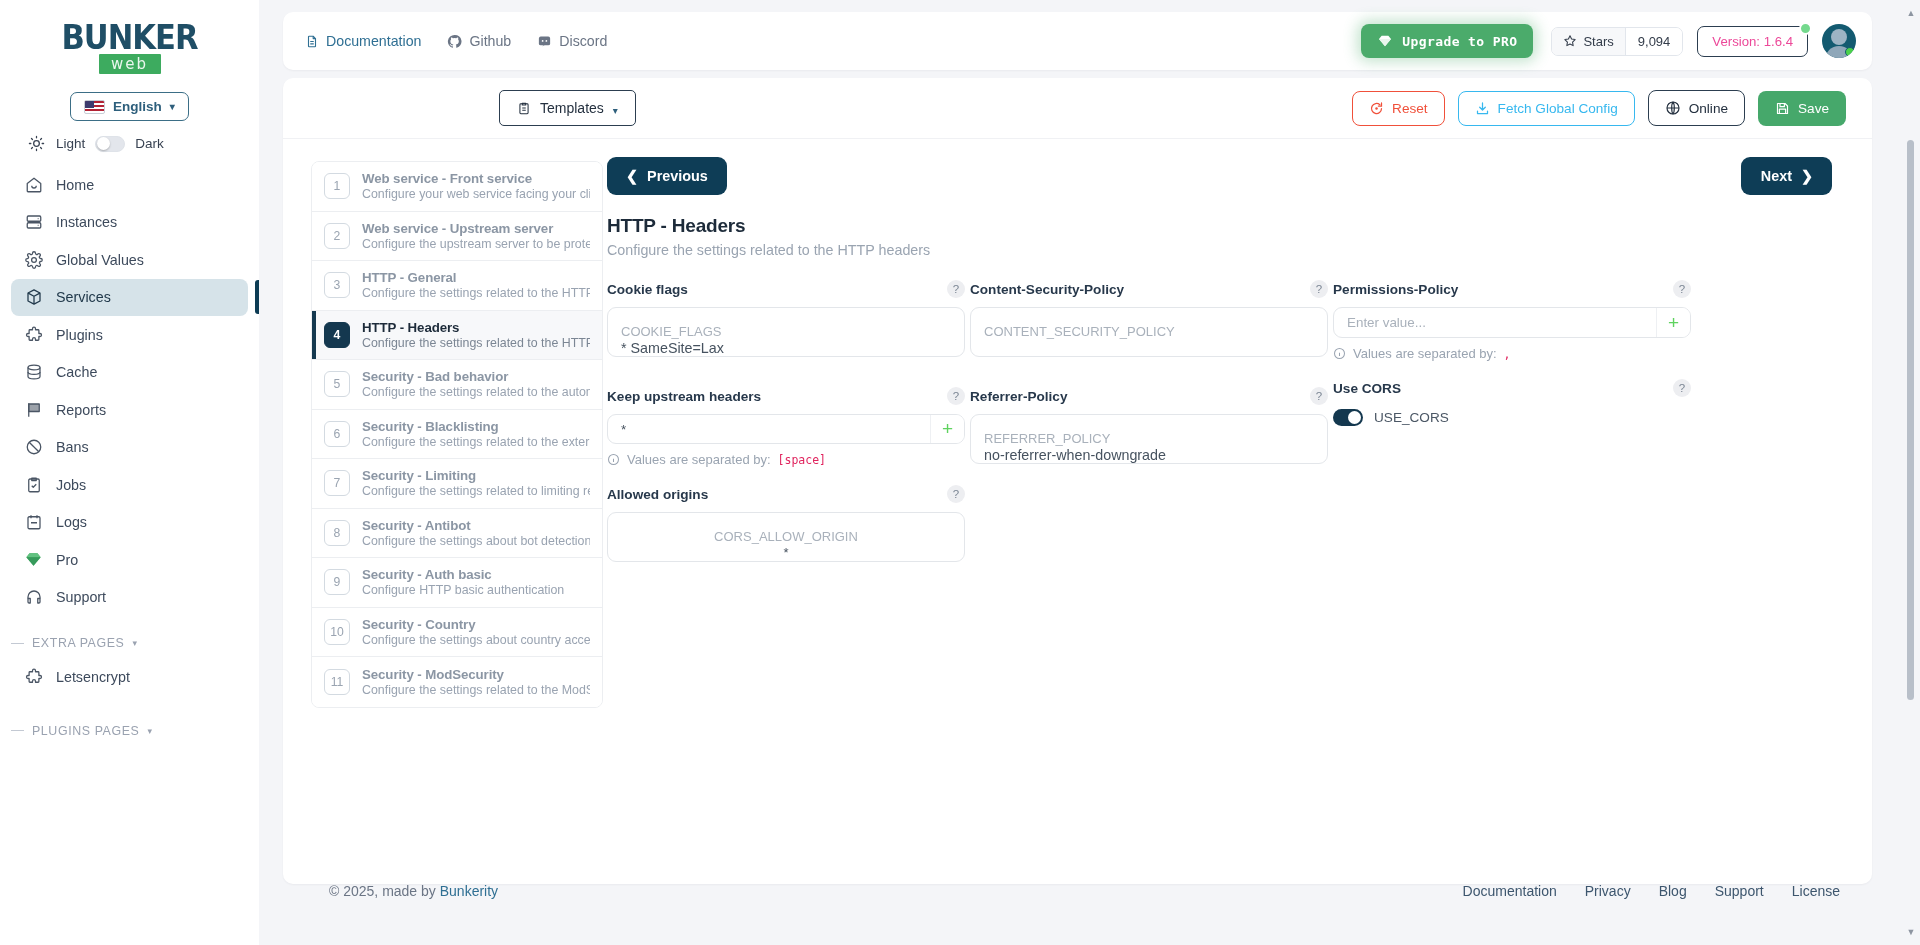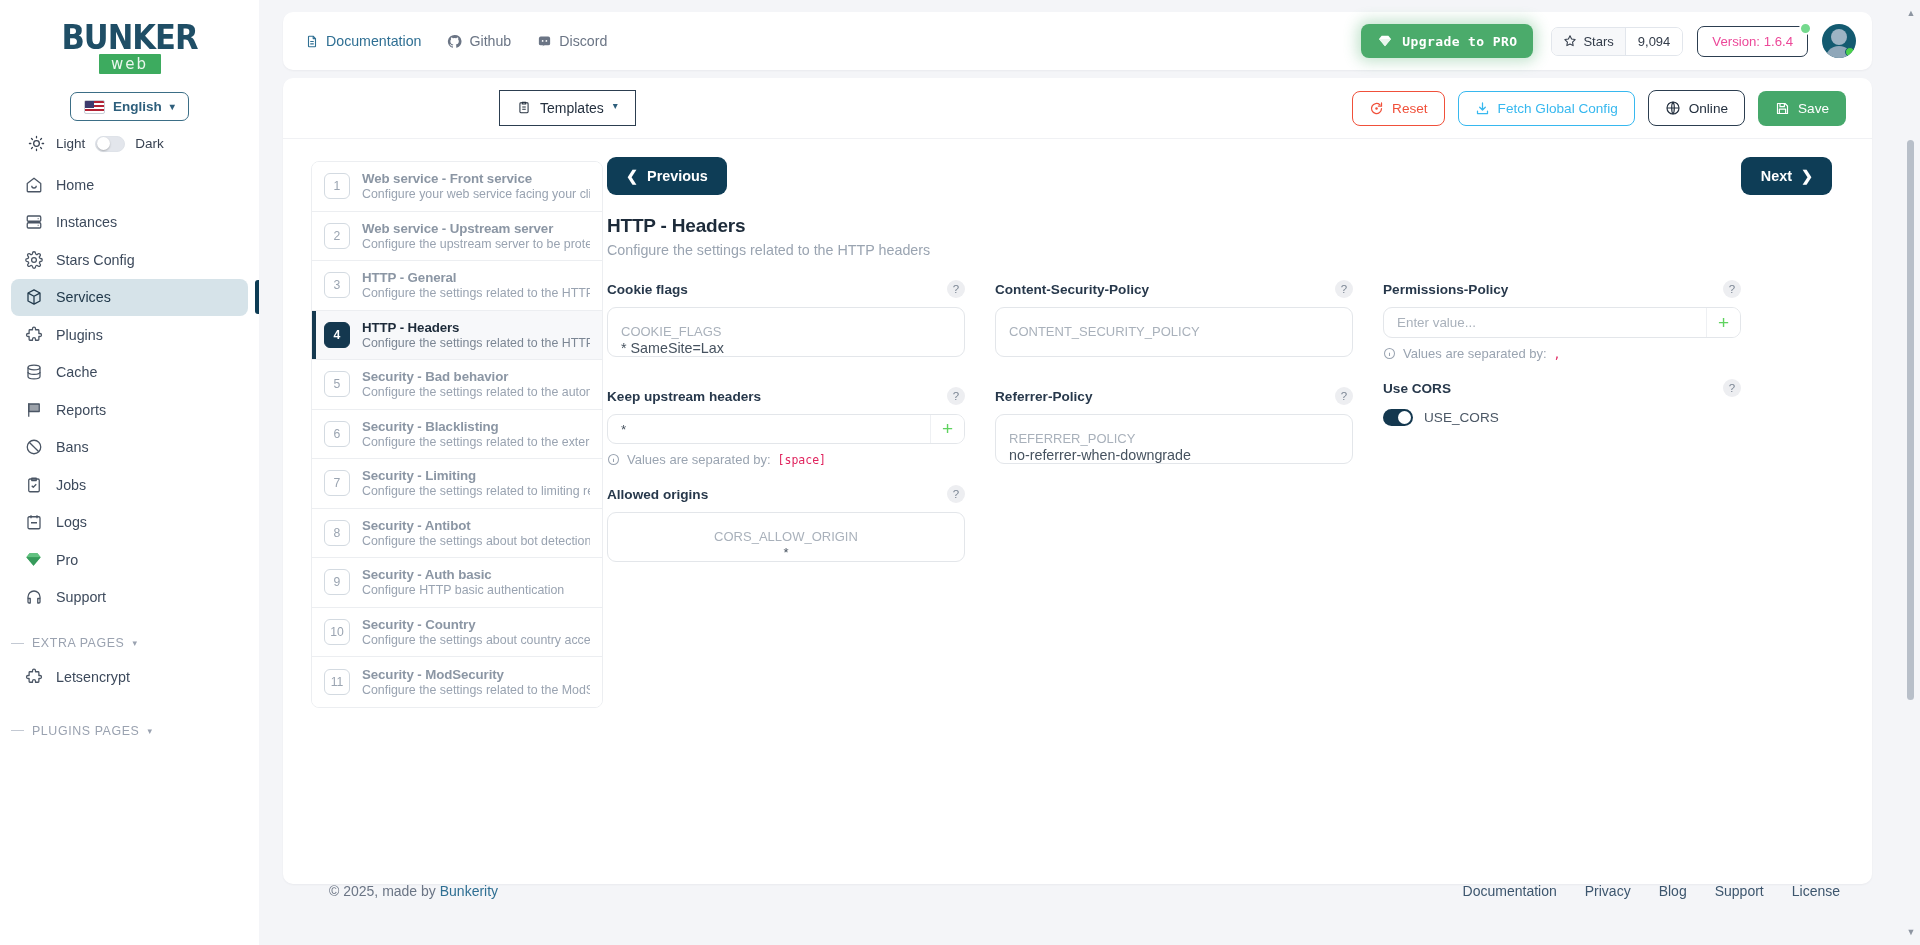--- a/index.html
+++ b/index.html
@@ -147,22 +147,22 @@
     margin: 8px 48px 0 24px;
     background: #fff; border-radius: 10px;
     height: 806px; position: relative; overflow: hidden;
     box-shadow: 0 1px 2px rgba(30,40,60,.05);
   }
   .panel-toolbar {
     height: 61px; display: flex; align-items: center; padding: 0 26px 0 26px;
     border-bottom: 1px solid #f0f1f4;
   }
   .tmpl-btn {
-    display: flex; align-items: flex-start; gap: 9px;
-    border: 1px solid #2c3e50; border-radius: 0; background: #fff;
+    display: flex; align-items: flex-end; gap: 9px;
+    border: 1px solid #2c3e50; border-radius: 5px; background: #fff;
     padding: 9px 17px; font-size: 14px; color: #24303f; cursor: pointer;
     margin-left: 190px;
   }
   .tb-right { margin-left: auto; display: flex; align-items: center; gap: 13px; }
   .tb-btn {
     display: flex; align-items: center; gap: 8px;
     border-radius: 8px; padding: 9px 16px; font-size: 13.6px; cursor: pointer;
     background: #fff; border: 1px solid transparent; font-weight: 500;
   }
   .tb-reset { border-color: #f0503a; color: #f0503a; }
@@ -202,21 +202,21 @@
   .form { flex: 1 1 auto; padding: 18px 40px 0 28px; position: relative; }
   .nav-btn {
     display: inline-flex; align-items: center; gap: 9px;
     background: #0e3d56; color: #fff; border-radius: 9px;
     padding: 11px 19px; font-size: 14.4px; font-weight: 600; cursor: pointer;
   }
   .next-btn { position: absolute; right: 40px; top: 18px; padding-left: 20px; }
   .form-title { margin-top: 20px; font-size: 19px; font-weight: bold; color: #1d2b3a; letter-spacing: -.2px;}
   .form-sub { margin-top: 5px; font-size: 14.3px; color: #9aa4b1; }
 
-  .grid { margin-top: 18px; display: grid; grid-template-columns: 358px 358px 358px; column-gap: 30px; }
+  .grid { margin-top: 18px; display: grid; grid-template-columns: 358px 358px 358px; column-gap: 5px; }
   .col { display: flex; flex-direction: column; }
   .field { margin-bottom: 4px; }
   .field-head { display: flex; align-items: center; justify-content: space-between; height: 26px; }
   .field-label { font-size: 13.6px; font-weight: bold; color: #27384b; }
   .help {
     width: 18px; height: 18px; border-radius: 50%; background: #edeef1;
     display: flex; align-items: center; justify-content: center;
     font-size: 11.5px; color: #7b8694; cursor: pointer; flex: 0 0 18px;
   }
   .ta {
@@ -328,21 +328,21 @@
           </span>
         <span>Instances</span>
       </a>
       <a class="nav-item">
         <span class="ic">
             <svg width="18" height="18" viewBox="0 0 24 24" fill="none" stroke="#4a5564" stroke-width="1.7">
               <circle cx="12" cy="12" r="3.2"></circle>
               <path d="M19.4 15a1.6 1.6 0 0 0 .3 1.8l.1.1a2 2 0 1 1-2.8 2.8l-.1-.1a1.6 1.6 0 0 0-1.8-.3 1.6 1.6 0 0 0-1 1.5V21a2 2 0 1 1-4 0v-.1A1.6 1.6 0 0 0 9 19.4a1.6 1.6 0 0 0-1.8.3l-.1.1a2 2 0 1 1-2.8-2.8l.1-.1a1.6 1.6 0 0 0 .3-1.8 1.6 1.6 0 0 0-1.5-1H3a2 2 0 1 1 0-4h.1A1.6 1.6 0 0 0 4.6 9a1.6 1.6 0 0 0-.3-1.8l-.1-.1a2 2 0 1 1 2.8-2.8l.1.1a1.6 1.6 0 0 0 1.8.3H9a1.6 1.6 0 0 0 1-1.5V3a2 2 0 1 1 4 0v.1a1.6 1.6 0 0 0 1 1.5 1.6 1.6 0 0 0 1.8-.3l.1-.1a2 2 0 1 1 2.8 2.8l-.1.1a1.6 1.6 0 0 0-.3 1.8V9a1.6 1.6 0 0 0 1.5 1H21a2 2 0 1 1 0 4h-.1a1.6 1.6 0 0 0-1.5 1z"></path>
             </svg>
           </span>
-        <span>Stars Config</span>
+        <span>Global Values</span>
       </a>
       <a class="nav-item active">
         <span class="ic">
             <svg width="18" height="18" viewBox="0 0 24 24" fill="none" stroke="#21394b" stroke-width="1.7" stroke-linejoin="round">
               <path d="M12 2.5l8 4.2v10.6L12 21.5l-8-4.2V6.7z"></path>
               <path d="M4.2 6.9L12 11l7.8-4.1M12 11v10.4"></path>
             </svg>
           </span>
         <span>Services</span>
       </a>

